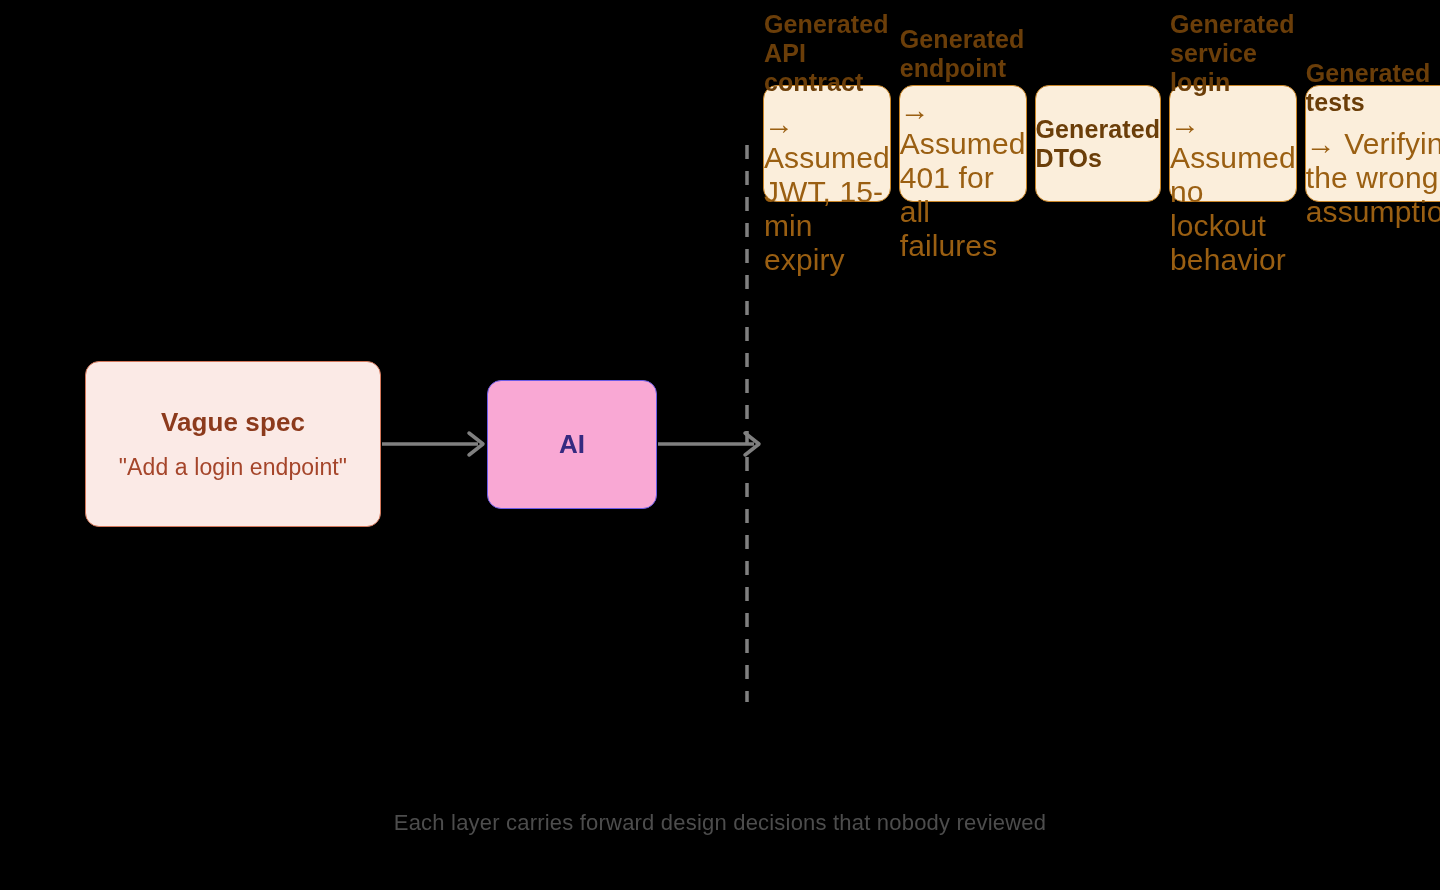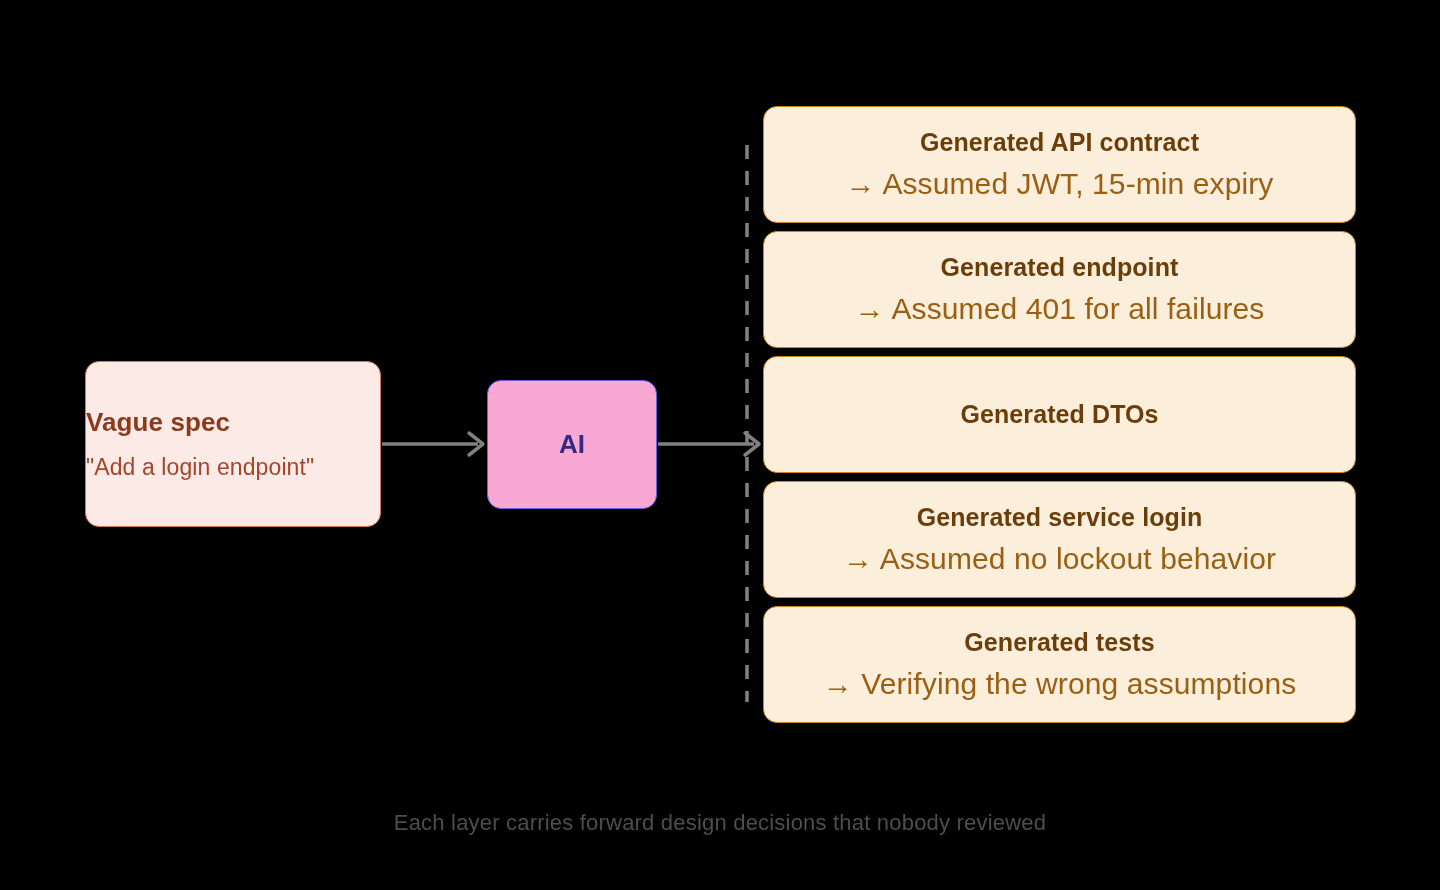--- a/index.html
+++ b/index.html
@@ -37,21 +37,21 @@
     left: 85px;
     top: 361px;
     width: 296px;
     height: 166px;
     box-sizing: border-box;
     background: #fbeae6;
     border: 1.6px solid #d2775a;
     border-radius: 14px;
     display: flex;
     flex-direction: column;
-    align-items: flex-start;
+    align-items: center;
     justify-content: center;
     gap: 16px;
   }
   .node-spec .title {
     font-size: 26px;
     font-weight: 700;
     color: #8c3a1c;
     letter-spacing: 0.1px;
   }
   .node-spec .sub {
@@ -82,23 +82,22 @@
     color: #352a80;
   }
 
   
   #output-stack {
     position: absolute;
     left: 763px;
     top: 85px;
     width: 593px;
     display: flex;
-    flex-direction: column;
+    flex-direction: row;
     gap: 8px;
-    margin-top: 21px;
   }
   .node-gen {
     box-sizing: border-box;
     width: 593px;
     height: 117px;
     background: #fbeedb;
     border: 1.8px solid #c98526;
     border-radius: 14px;
     display: flex;
     flex-direction: column;

